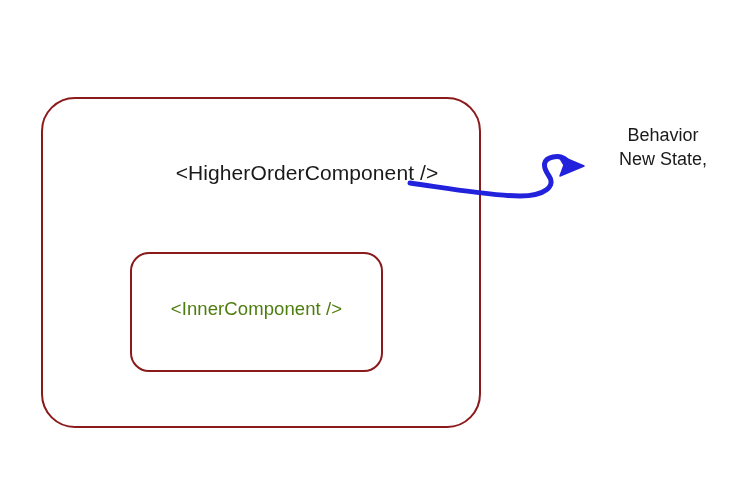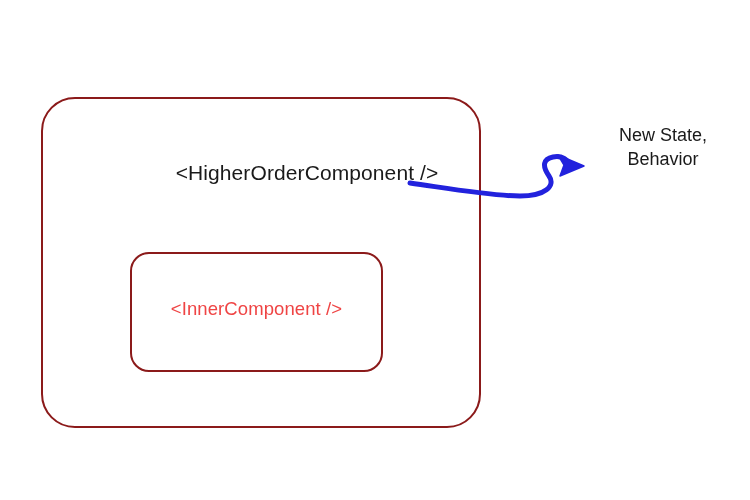--- a/index.html
+++ b/index.html
@@ -61,21 +61,21 @@
   }
 
   .inner-label {
     position: absolute;
     left: 130px;
     top: 297px;
     width: 253px;
     text-align: center;
     font-size: 18.5px;
     line-height: 24px;
-    color: #ef4444;
+    color: #4d7c0f;
     letter-spacing: 0.1px;
     white-space: nowrap;
   }
 
   
   .annotation {
     position: absolute;
     left: 592px;
     top: 124px;
     width: 142px;
@@ -117,17 +117,17 @@
     <path d="M 410 183
              C 452 189, 492 196, 520 196
              C 545 196, 556 186, 549 176
              C 542 166, 543 159, 553 157
              C 562 155, 568 160, 570 166" fill="none" stroke="#2222DD" stroke-width="5" stroke-linecap="round" stroke-linejoin="round"></path>
 
     <path d="M 584 166 L 560 176 L 564 165 L 558 155 Z" fill="#2222DD" stroke="#2222DD" stroke-width="1.5" stroke-linejoin="round"></path>
   </svg>
 
   <div class="annotation">
+    <span class="ann-line">Behavior</span>
     <span class="ann-line">New State,</span>
-    <span class="ann-line">Behavior</span>
   </div>
 
 </div>
 
 </body></html>

